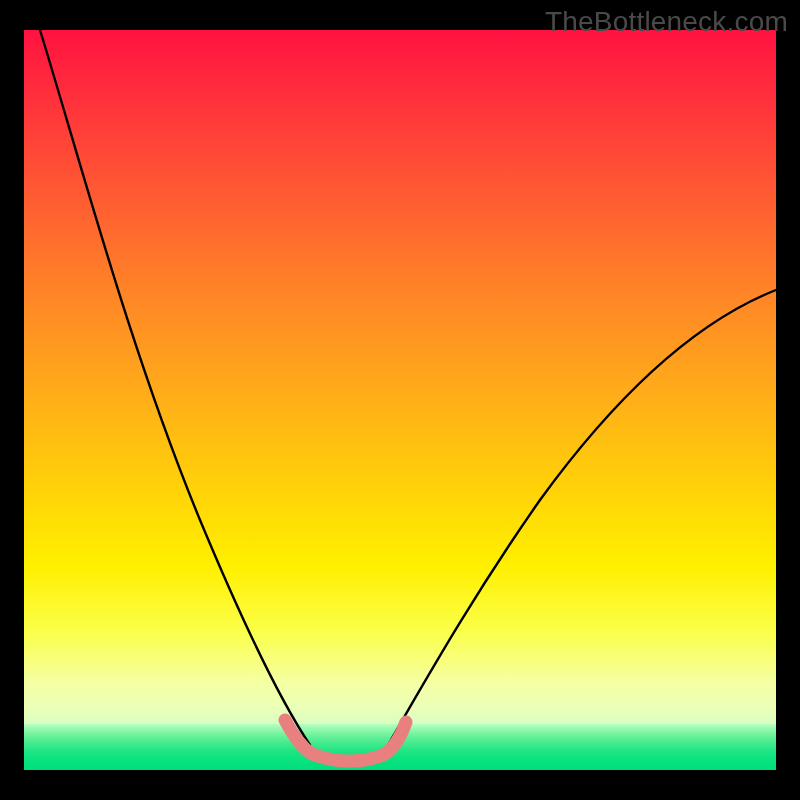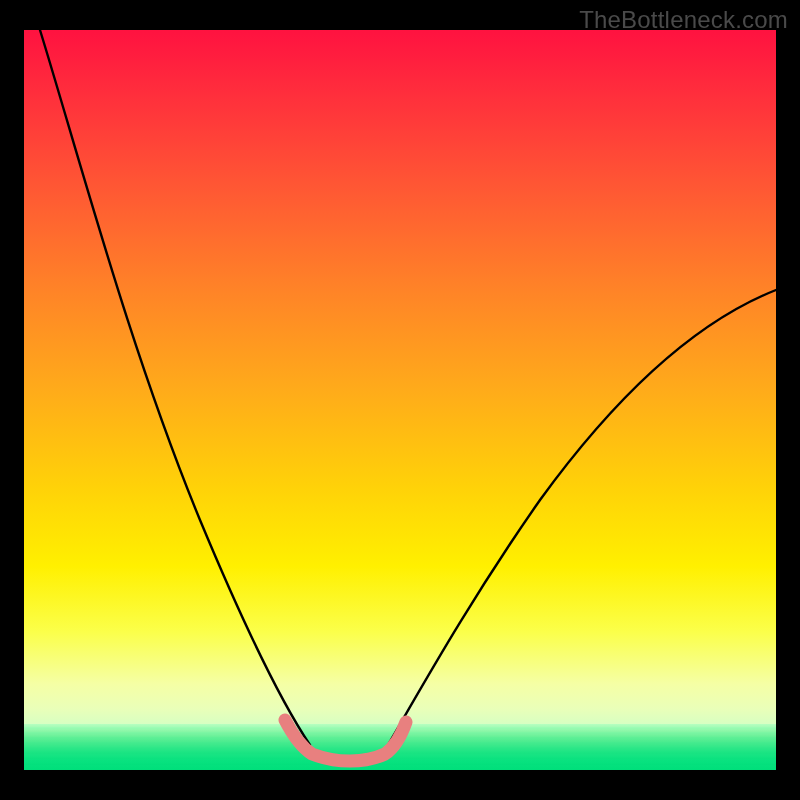--- a/index.html
+++ b/index.html
@@ -15,21 +15,21 @@
     position: relative;
     width: 800px;
     height: 800px;
     background: #000;
   }
   .watermark {
     position: absolute;
     top: 6px;
     right: 12px;
     color: #4a4a4a;
-    font-size: 24px;
+    font-size: 28px;
     font-weight: 500;
     z-index: 10;
     letter-spacing: 0.2px;
   }
   svg {
     display: block;
   }
 </style>
 </head>
 <body>

